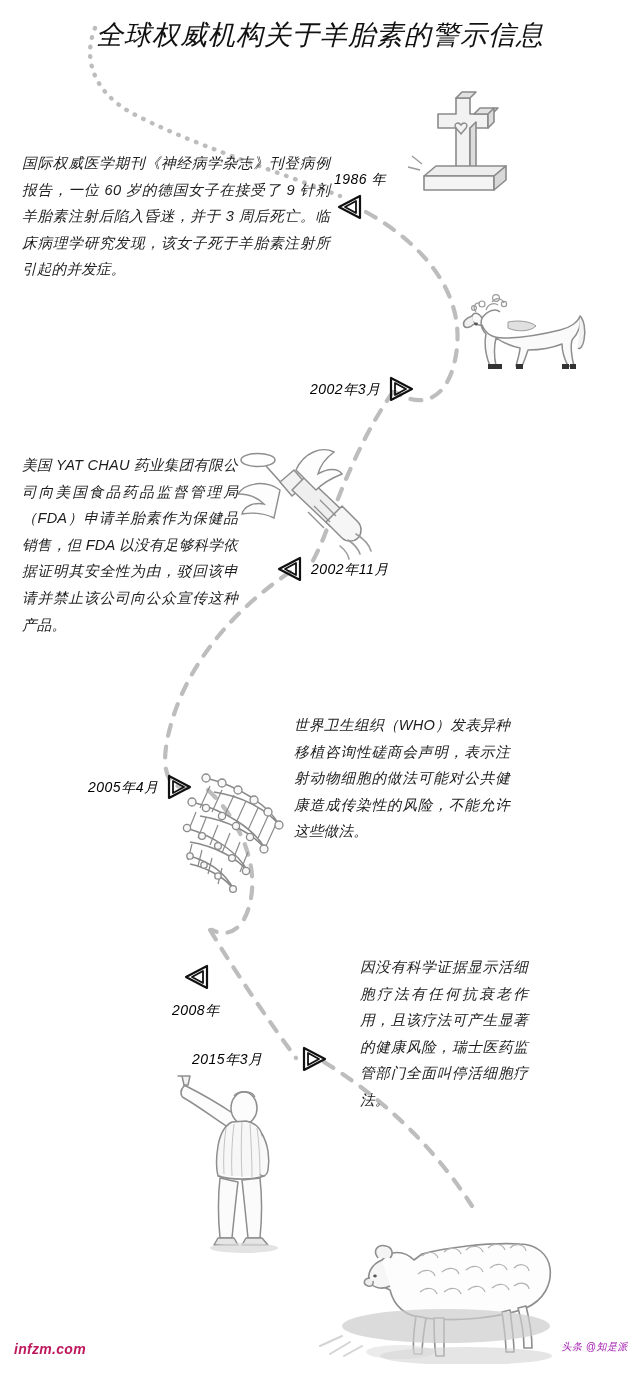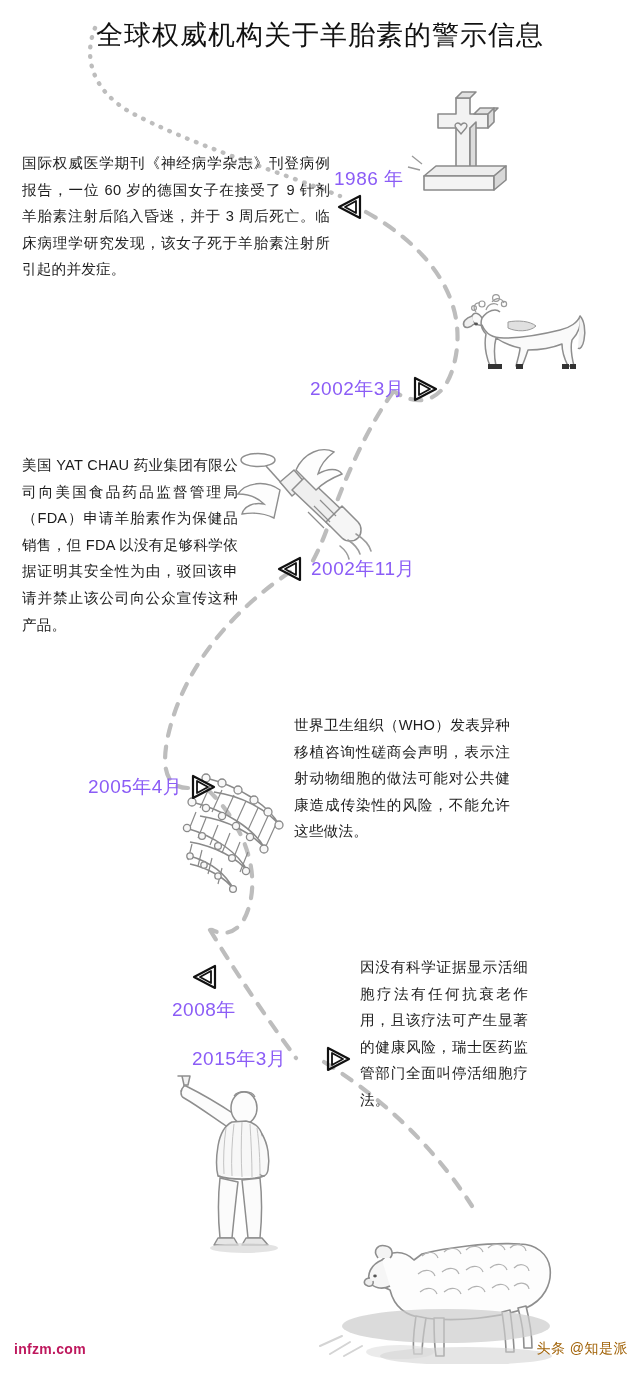--- a/index.html
+++ b/index.html
@@ -3,21 +3,21 @@
 <meta charset="utf-8">
 <style>
   html,body{margin:0;padding:0;}
   body{
     width:640px;height:1379px;position:relative;overflow:hidden;
     background:#ffffff;
     font-family:"Liberation Sans","DejaVu Sans",sans-serif;
     color:#1a1a1a;
     -webkit-font-smoothing:antialiased;
   }
-  .stage{position:absolute;inset:0;width:640px;height:1379px;}
+  .stage{position:absolute;inset:0;width:640px;height:1379px;font-style:italic;}
   .abs{position:absolute;}
 
   
   #title{
     left:0;top:16px;width:640px;text-align:center;
     font-size:27px;line-height:38px;letter-spacing:1px;
     color:#111;font-weight:400;
     white-space:nowrap;
   }
 
@@ -27,35 +27,35 @@
   
   .block{
     font-size:14.6px;line-height:26.6px;
     color:#1c1c1c;letter-spacing:0.2px;
     text-align:justify;text-justify:inter-ideograph;
   }
   .block p{margin:0;}
 
   
   .datelabel{
-    font-size:19px;line-height:22px;color:#8b5cf6;white-space:nowrap;
+    font-size:14px;line-height:22px;color:#000000;white-space:nowrap;
     letter-spacing:0.5px;
   }
   .marker-row{display:flex;align-items:center;gap:9px;white-space:nowrap;}
 
   
   .tri{display:inline-block;width:26px;height:26px;flex:0 0 26px;}
 
   
   #footer-left{
     left:14px;top:1341px;font-size:14px;font-weight:bold;color:#be185d;
     letter-spacing:0.3px;
   }
   #footer-right{
-    right:12px;top:1340px;font-size:14px;color:#a16207;white-space:nowrap;
+    right:12px;top:1340px;font-size:10px;color:#a21caf;white-space:nowrap;
     letter-spacing:0.5px;
   }
 
   
   .illus{pointer-events:none;}
   .illus svg{display:block;}
 </style>
 </head>
 <body>
 

